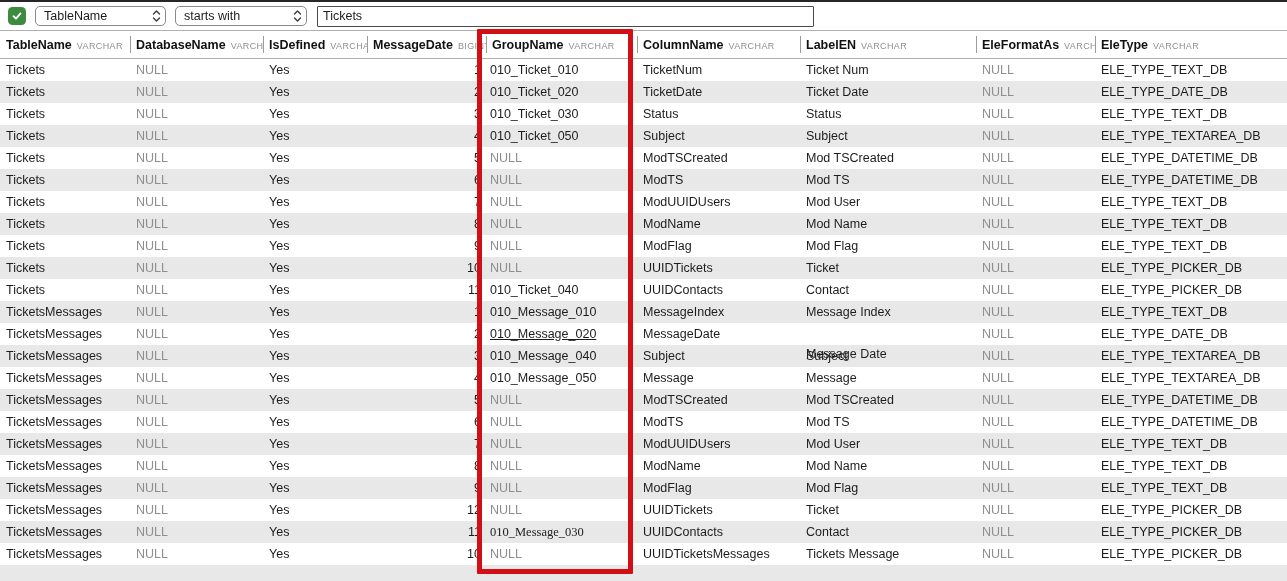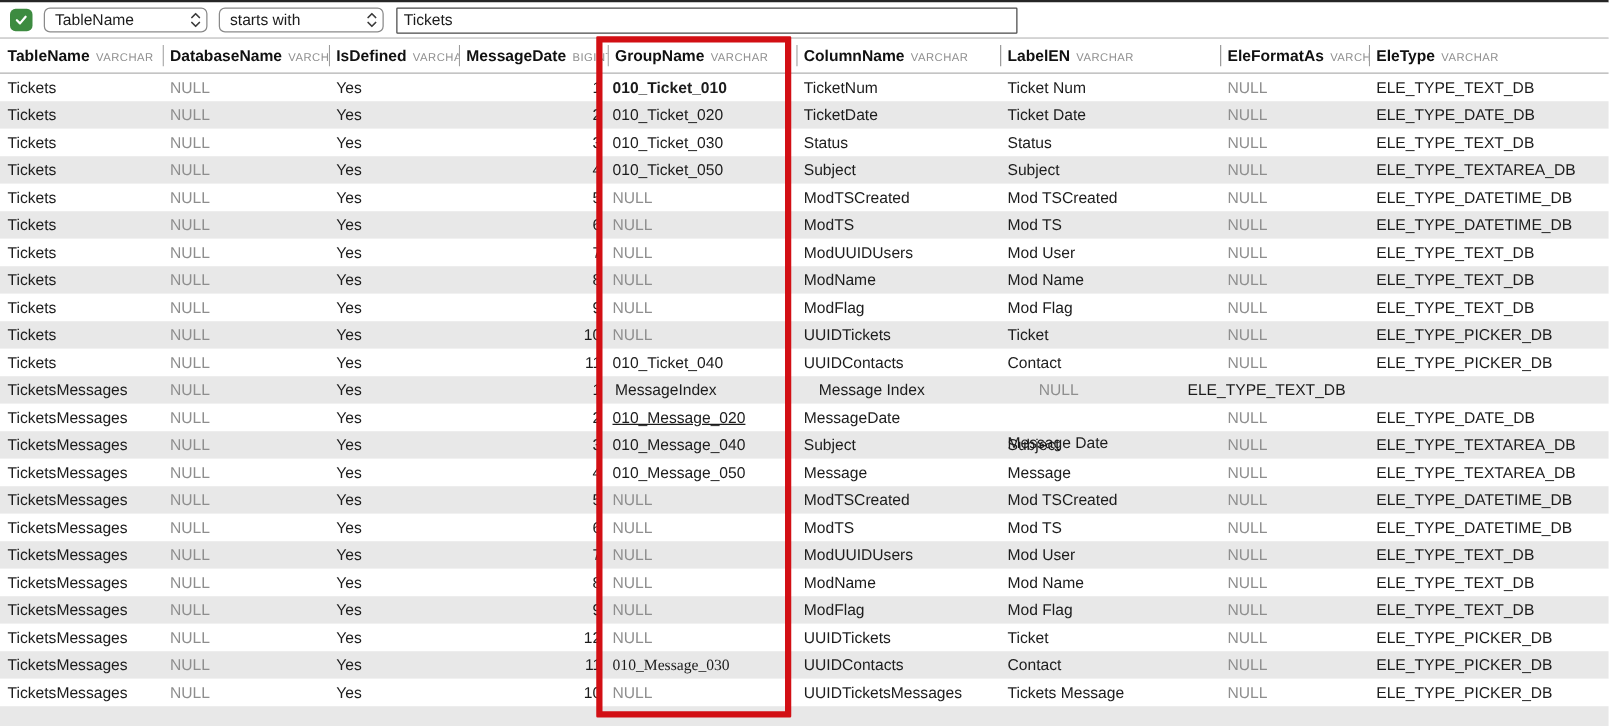--- a/index.html
+++ b/index.html
@@ -126,21 +126,21 @@
         <span class="htype">VARCHAR</span>
       </div>
     </div>
 
   <div class="table-body">
       <div class="trow">
         <div class="tcell" style="width: 130px;">Tickets</div>
         <div class="tcell nullv" style="width: 133px;">NULL</div>
         <div class="tcell" style="width: 104px;">Yes</div>
         <div class="tcell c-order" style="width: 119px;">1</div>
-        <div class="tcell c-group" style="width: 151px; font-weight: bold;">010_Ticket_010</div>
+        <div class="tcell c-group" style="width: 151px;">010_Ticket_010</div>
         <div class="tcell" style="width: 163px;">TicketNum</div>
         <div class="tcell" style="width: 176px;">Ticket Num</div>
         <div class="tcell nullv" style="width: 119px;">NULL</div>
         <div class="tcell" style="width: 192px;">ELE_TYPE_TEXT_DB</div>
       </div>
       <div class="trow">
         <div class="tcell" style="width: 130px;">Tickets</div>
         <div class="tcell nullv" style="width: 133px;">NULL</div>
         <div class="tcell" style="width: 104px;">Yes</div>
         <div class="tcell c-order" style="width: 119px;">2</div>
@@ -247,20 +247,21 @@
         <div class="tcell" style="width: 163px;">UUIDContacts</div>
         <div class="tcell" style="width: 176px;">Contact</div>
         <div class="tcell nullv" style="width: 119px;">NULL</div>
         <div class="tcell" style="width: 192px;">ELE_TYPE_PICKER_DB</div>
       </div>
       <div class="trow">
         <div class="tcell" style="width: 130px;">TicketsMessages</div>
         <div class="tcell nullv" style="width: 133px;">NULL</div>
         <div class="tcell" style="width: 104px;">Yes</div>
         <div class="tcell c-order" style="width: 119px;">1</div>
+        <div class="tcell c-group" style="width: 151px;">010_Message_010</div>
         <div class="tcell" style="width: 163px;">MessageIndex</div>
         <div class="tcell" style="width: 176px;">Message Index</div>
         <div class="tcell nullv" style="width: 119px;">NULL</div>
         <div class="tcell" style="width: 192px;">ELE_TYPE_TEXT_DB</div>
       </div>
       <div class="trow">
         <div class="tcell" style="width: 130px;">TicketsMessages</div>
         <div class="tcell nullv" style="width: 133px;">NULL</div>
         <div class="tcell" style="width: 104px;">Yes</div>
         <div class="tcell c-order" style="width: 119px;">2</div>

